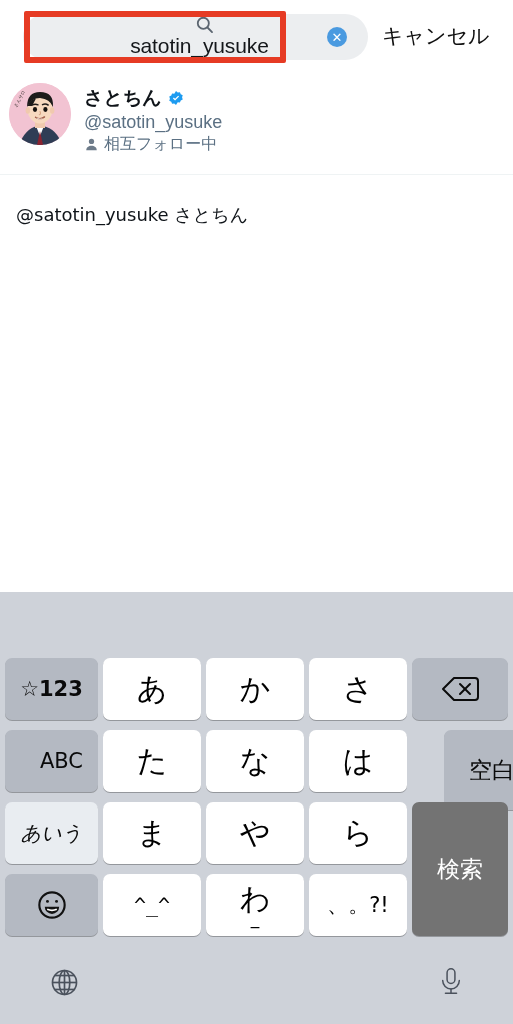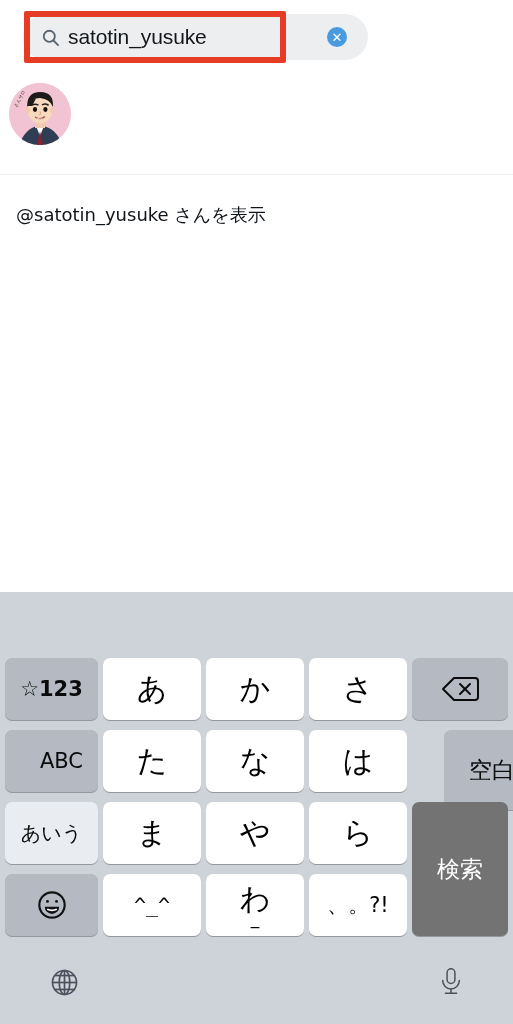--- a/index.html
+++ b/index.html
@@ -13,21 +13,21 @@
 
   
   .searchbar-row {
     position: absolute; left: 0; top: 0; width: 513px; height: 75px;
     display: flex; align-items: center;
   }
   .search-pill {
     position: absolute; left: 23px; top: 14px;
     width: 345px; height: 46px;
     background: #eceef0; border-radius: 23px;
-    display: flex; align-items: center;
+    display: flex; align-items: center; flex-direction: column;
   }
   .search-icon-wrap {
     margin-left: 17px; width: 20px; height: 20px;
     display: flex; align-items: center; justify-content: center;
   }
   .search-text {
     margin-left: 8px; font-size: 21px; color: #14171a;
     letter-spacing: -0.1px; white-space: nowrap;
     font-family: "Liberation Sans", sans-serif;
   }
@@ -150,20 +150,21 @@
         <svg width="19" height="19" viewBox="0 0 24 24" fill="none" stroke="#5b6570" stroke-width="2.3" stroke-linecap="round">
           <circle cx="10.5" cy="10.5" r="7"></circle>
             <line x1="15.8" y1="15.8" x2="21.5" y2="21.5"></line>
         </svg>
       </span>
       <span class="search-text">satotin_yusuke</span>
       <span class="clear-btn">
         <span class="clear-x">✕</span>
       </span>
     </div>
+    <div class="cancel-btn">キャンセル</div>
     <div class="redbox"></div>
   </div>
 
   <div class="result-row">
     <div class="avatar">
       <svg width="62" height="62" viewBox="0 0 62 62">
         <circle cx="31" cy="31" r="31" fill="#f2c3d2"></circle>
 
         <path d="M10 62 Q16 46 28 43 L34 43 Q48 46 53 62 Z" fill="#2f3d55"></path>
         <path d="M27 43 L31 53 L35 43 Z" fill="#ffffff"></path>
@@ -188,25 +189,42 @@
         <path d="M27 34.6 q4.3 2.2 8 -0.1 q-4 4 -8 0.1 z" fill="#ffffff"></path>
 
         <ellipse cx="18.8" cy="27.5" rx="2.2" ry="3.2" fill="#f0c9ae"></ellipse>
         <ellipse cx="43.2" cy="27.5" rx="2.2" ry="3.2" fill="#f0c9ae"></ellipse>
 
         <g fill="#3a3230" font-size="4.5" font-family="DejaVu Sans">
           <text x="6" y="22" transform="rotate(-62 9 22)">さんサロ</text>
         </g>
       </svg>
     </div>
+    <div class="result-meta">
+      <div class="name-line">
+        <span class="display-name">さとちん</span>
+        <svg class="verified" viewBox="0 0 24 24">
+          <path fill="#1d9bf0" d="M12 1.5l2.6 2.1 3.3-.4 1.2 3.1 3 1.5-1 3.2 1 3.2-3 1.5-1.2 3.1-3.3-.4L12 22.5l-2.6-2.1-3.3.4-1.2-3.1-3-1.5 1-3.2-1-3.2 3-1.5 1.2-3.1 3.3.4z"></path>
+          <path fill="#fff" d="M10.6 15.9l-3.2-3.2 1.4-1.4 1.8 1.8 4.6-4.6 1.4 1.4z"></path>
+        </svg>
+      </div>
+      <div class="handle">@satotin_yusuke</div>
+      <div class="follow-line">
+        <svg class="person-icon" viewBox="0 0 24 24">
+          <circle cx="12" cy="7" r="4.2" fill="#6e7c8a"></circle>
+          <path d="M3.6 21c0-4.6 3.8-7.2 8.4-7.2s8.4 2.6 8.4 7.2z" fill="#6e7c8a"></path>
+        </svg>
+        <span class="follow-text">相互フォロー中</span>
+      </div>
+    </div>
   </div>
   <div class="divider"></div>
 
   <div class="goto-row">
-    <span class="goto-text">@satotin_yusuke さんを表示</span>
+    <span class="goto-text">@satotin_yusuke さとちん</span>
   </div>
 
   <div class="keyboard">
     <div class="kb-keys" id="kb-keys">
         <div class="key key-gray" style="left: 5px; top: 66px; width: 93px; height: 62px; font-weight: bold;">
           <span class="key-label small">☆123</span>
         </div>
         <div class="key key-white" style="left: 103px; top: 66px; width: 98px; height: 62px;">
           <span class="key-label ">あ</span>
         </div>
@@ -231,21 +249,21 @@
         </div>
         <div class="key key-white" style="left: 206px; top: 138px; width: 98px; height: 62px;">
           <span class="key-label ">な</span>
         </div>
         <div class="key key-white" style="left: 309px; top: 138px; width: 98px; height: 62px;">
           <span class="key-label ">は</span>
         </div>
         <div class="key key-gray" style="left: 412px; top: 138px; width: 96px; height: 80px; margin-left: 32px;">
           <span class="key-label med">空白</span>
         </div>
-        <div class="key key-light" style="left: 5px; top: 210px; width: 93px; height: 62px;">
+        <div class="key key-light" style="left: 5px; top: 210px; width: 93px; height: 62px; font-style: italic;">
           <span class="key-label kana3">あいう</span>
         </div>
         <div class="key key-white" style="left: 103px; top: 210px; width: 98px; height: 62px;">
           <span class="key-label ">ま</span>
         </div>
         <div class="key key-white" style="left: 206px; top: 210px; width: 98px; height: 62px;">
           <span class="key-label ">や</span>
         </div>
         <div class="key key-white" style="left: 309px; top: 210px; width: 98px; height: 62px;">
           <span class="key-label ">ら</span>

